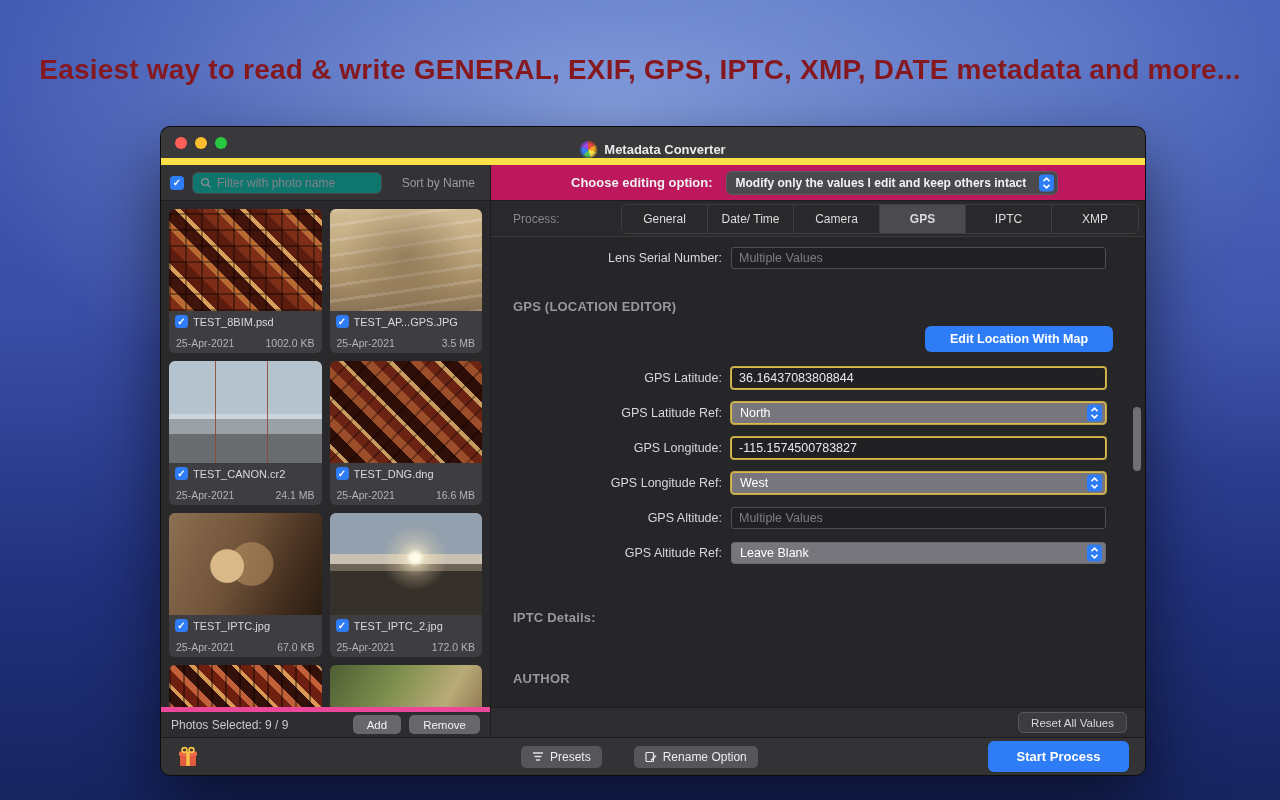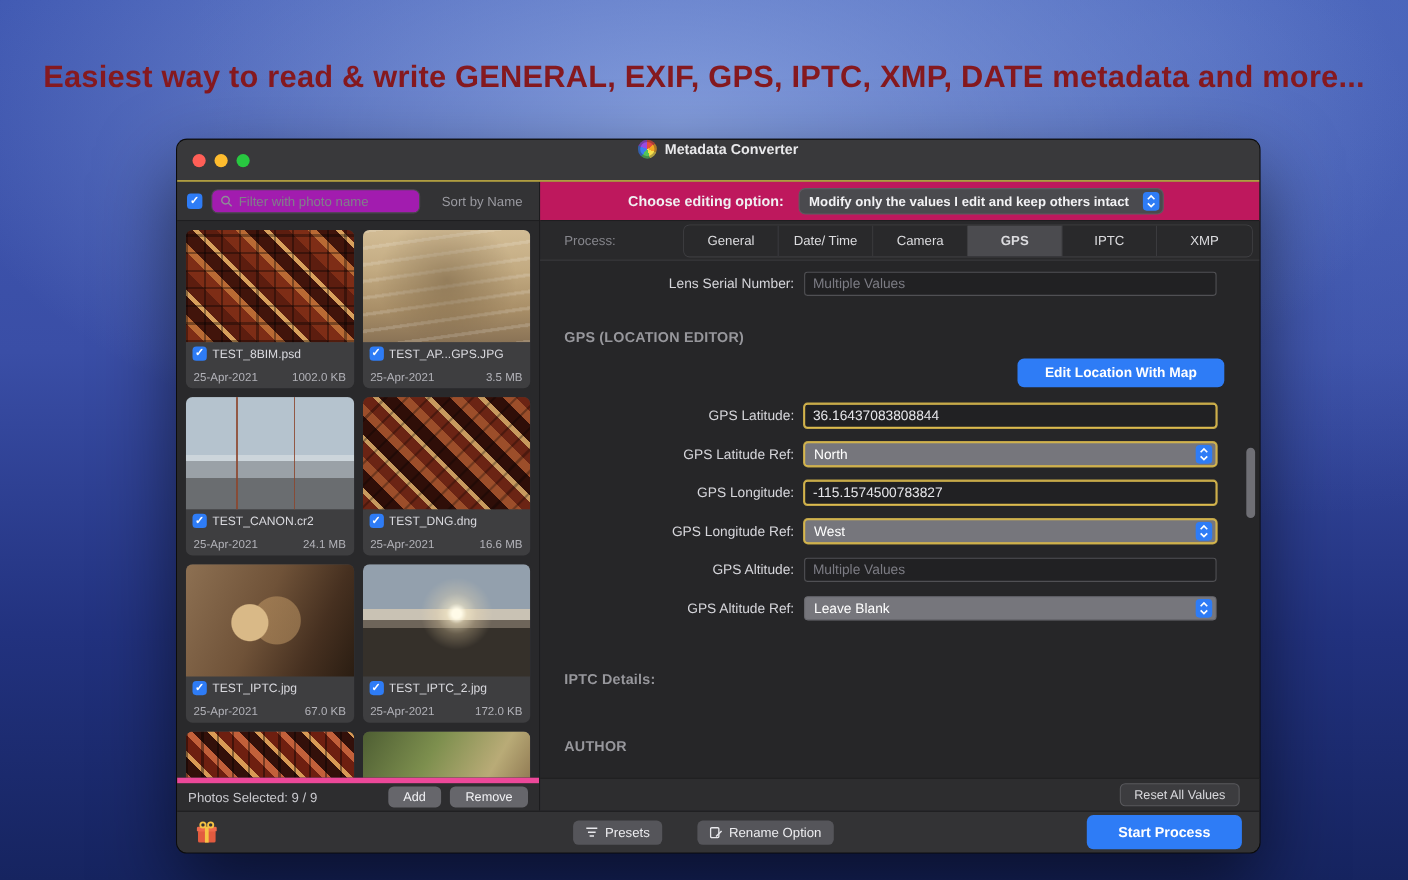--- a/index.html
+++ b/index.html
@@ -21,22 +21,22 @@
   
   .window {
     position:absolute; left:160px; top:126px; width:986px; height:650px;
     background:#29292b; border-radius:10px;
     border:1px solid rgba(0,0,0,.7);
     box-shadow:0 30px 70px rgba(0,0,0,.55), inset 0 0 0 1px rgba(255,255,255,.06);
     display:flex; flex-direction:column; overflow:hidden;
   }
 
   .titlebar {
-    height:38px; flex:0 0 38px; background:#39393b; border-bottom:1px solid #fde047;
-    position:relative; display:flex; align-items:flex-start; justify-content:center;
+    height:38px; flex:0 0 38px; background:#39393b; border-bottom:7px solid #fde047;
+    position:relative; display:flex; align-items:flex-end; justify-content:center;
   }
   .traffic { position:absolute; left:14px; top:0; height:100%; display:flex; align-items:center; gap:8px; }
   .light { width:12px; height:12px; border-radius:50%; display:inline-block; }
   .light.red { background:#ff5f57; }
   .light.yellow { background:#febc2e; }
   .light.green { background:#28c840; }
   .title-wrap { display:flex; align-items:center; gap:7px; }
   .appicon {
     width:17px; height:17px; border-radius:50%;
     background:conic-gradient(#e84a3f 0 55deg, #f5a623 55deg 110deg, #f8e04a 110deg 165deg, #53c45a 165deg 220deg, #3a7df0 220deg 290deg, #9a4ae0 290deg 360deg);
@@ -49,21 +49,21 @@
   
   .left-panel { width:330px; flex:0 0 330px; background:#2a2a2c; border-right:1px solid #1c1c1e; display:flex; flex-direction:column; }
   .left-topbar { height:36px; flex:0 0 36px; background:#333335; border-bottom:1px solid #1e1e20; display:flex; align-items:center; padding:0 9px; gap:8px; }
   .checkbox {
     width:14px; height:14px; border-radius:3.5px; background:#2e7cf6; flex:0 0 auto;
     display:inline-flex; align-items:center; justify-content:center;
   }
   .checkbox::after { content:"✓"; color:#fff; font-size:10px; font-weight:700; line-height:1; }
   .checkbox.small { width:13px; height:13px; }
   .searchfield {
-    flex:0 0 190px; height:22px; border-radius:6px; background:#a21caf; border:1px solid #4a4a4e;
+    flex:0 0 190px; height:22px; border-radius:6px; background:#0f766e; border:1px solid #4a4a4e;
     display:flex; align-items:center; gap:5px; padding:0 7px; color:#85858b; font-size:12px;
   }
   .searchfield input { flex:1; background:transparent; border:none; outline:none; color:#d8d8dc; font-size:12px; font-family:inherit; }
   .searchfield input::placeholder { color:#80808a; }
   .sort-label { margin-left:auto; padding-right:6px; font-size:12px; color:#9a9aa0; }
 
   .photo-grid {
     flex:1 1 auto; min-height:0; overflow:hidden; padding:8px;
     display:grid; grid-template-columns:1fr 1fr; gap:8px; grid-auto-rows:144px;
     background:#29292b;

